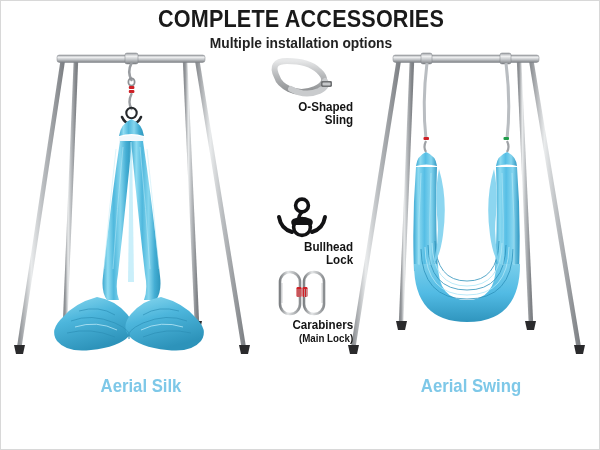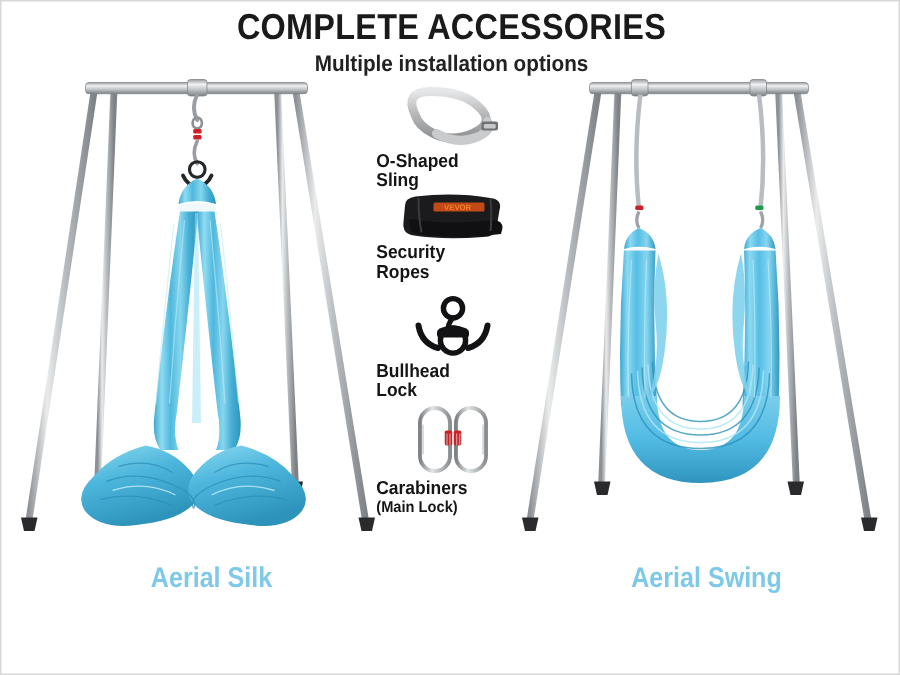--- a/index.html
+++ b/index.html
@@ -47,21 +47,21 @@
     transform:scaleX(.88);
     white-space:nowrap;
     text-align:center;
   }
   #label-silk{left:45px;top:374px;width:190px;}
   #label-swing{left:370px;top:374px;width:200px;}
 
   
   .acc{
     position:absolute;left:246px;width:110px;
-    text-align:left;
+    text-align:right;
   }
   .acc-caption{
     font-size:12.5px;font-weight:bold;color:#141414;
     line-height:12.5px;
     transform:scaleX(.93);
     margin-top:2px;
   }
   .acc-caption .sub{
     display:block;font-size:10.5px;
   }
@@ -283,36 +283,20 @@
         <rect x="74" y="24" width="11" height="6" rx="1.4" fill="#6f7173"></rect>
         <rect x="75.5" y="25.6" width="8" height="3" rx="1" fill="#c6c8ca"></rect>
       </svg>
     </div>
     <div class="acc-caption">
       <span>O-Shaped</span>
       <span class="sub" style="font-size:12.5px;">Sling</span>
     </div>
   </div>
 
-  <div class="acc" style="top:125px;">
-    <div class="acc-art" style="height:34px;">
-      <svg width="110" height="34" viewBox="0 0 110 34">
-        <path d="M30,5 q26,-3 50,1 q8,1 6,8 l-2,12 q-1,6 -9,6 q-26,2 -46,-1 q-8,-1 -7,-9 l1,-11 q0,-5 7,-6 z" fill="#1b1b1d"></path>
-        <path d="M26,20 q24,4 54,1 q8,-1 8,5 l-1,4 q-28,4 -56,0 q-6,-1 -5,-10 z" fill="#101012"></path>
-        <rect x="42" y="9" width="34" height="6" rx="1" fill="#C14A18"></rect>
-        <text x="49" y="14" font-family="Liberation Sans, sans-serif" font-size="5.2" font-weight="bold" fill="#F07C2C">VEVOR</text>
-        <path d="M32,6 q0,13 2,23" stroke="#3a3a3d" stroke-width="1.4" fill="none"></path>
-        <path d="M80,6 q1,13 0,22" stroke="#3a3a3d" stroke-width="1.4" fill="none"></path>
-      </svg>
-    </div>
-    <div class="acc-caption">
-      <span>Security</span>
-      <span class="sub" style="font-size:12.5px;">Ropes</span>
-    </div>
-  </div>
 
   <div class="acc" style="top:196px;">
     <div class="acc-art" style="height:42px;">
       <svg width="110" height="42" viewBox="0 0 110 42">
         <circle cx="55" cy="8.5" r="6.4" fill="none" stroke="#121214" stroke-width="3.6"></circle>
         <path d="M55,15 q-4,4 -3,9" stroke="#121214" stroke-width="3.4" fill="none" stroke-linecap="round"></path>
         <circle cx="55" cy="30" r="8.4" fill="none" stroke="#121214" stroke-width="3.6"></circle>
         <path d="M32,20 q2,12 13,15" stroke="#121214" stroke-width="4" fill="none" stroke-linecap="round"></path>
         <path d="M78,20 q-2,12 -13,15" stroke="#121214" stroke-width="4" fill="none" stroke-linecap="round"></path>
         <path d="M46,22 q9,-4 18,0 q3,2 1,6 l-20,0 q-2,-4 1,-6 z" fill="#121214"></path>

